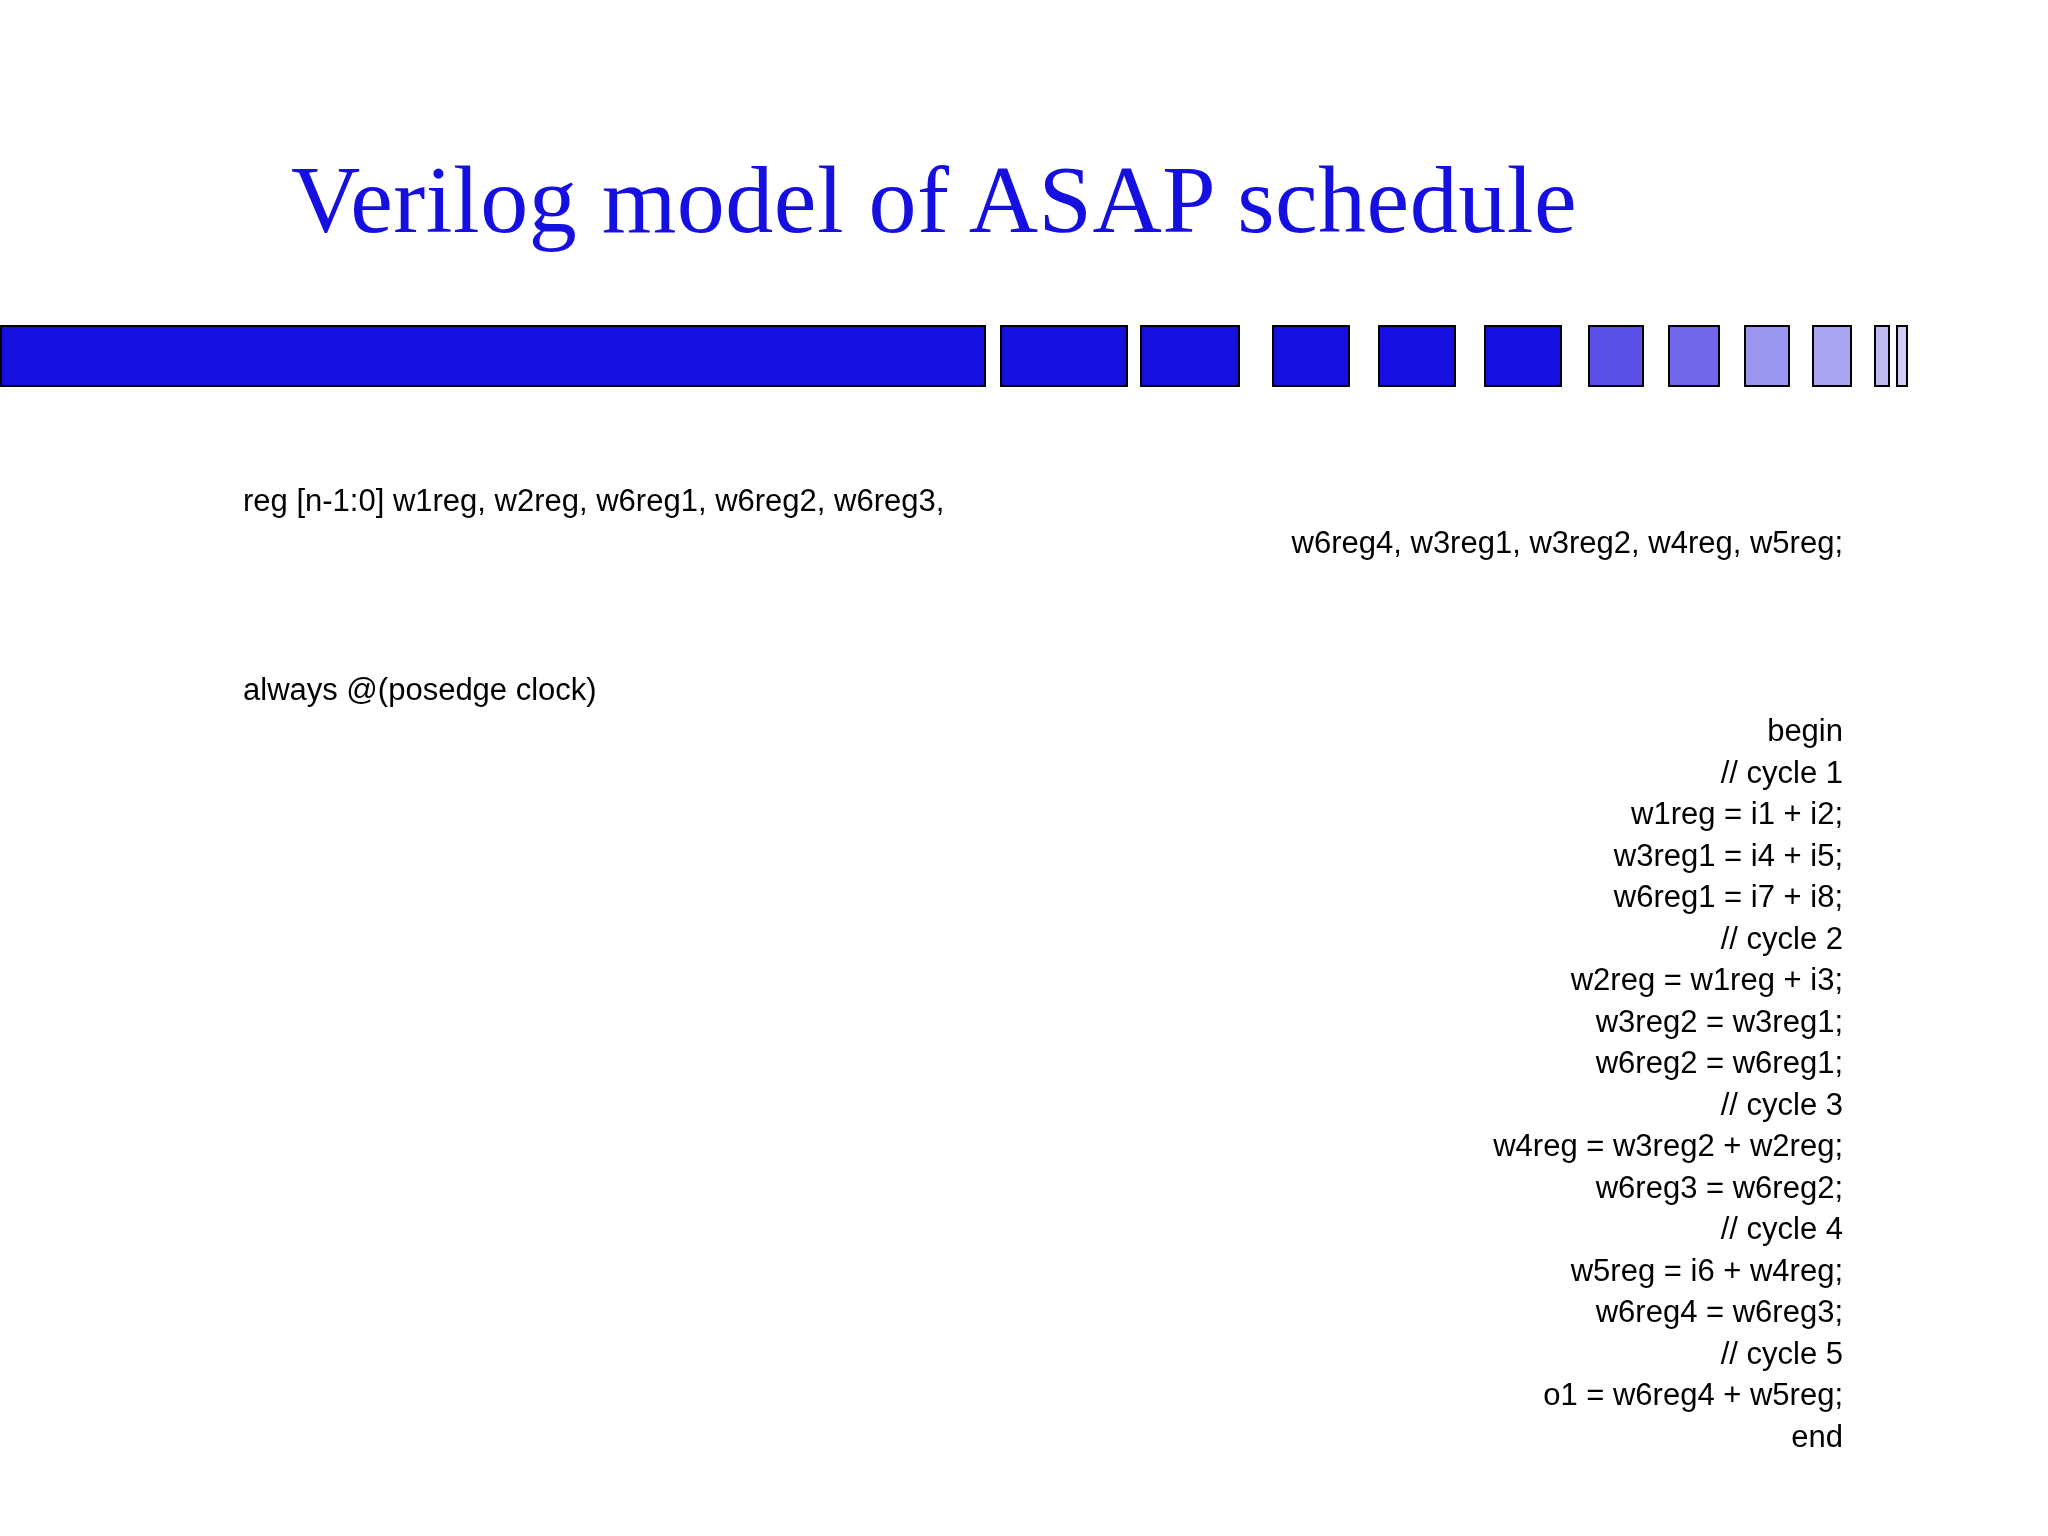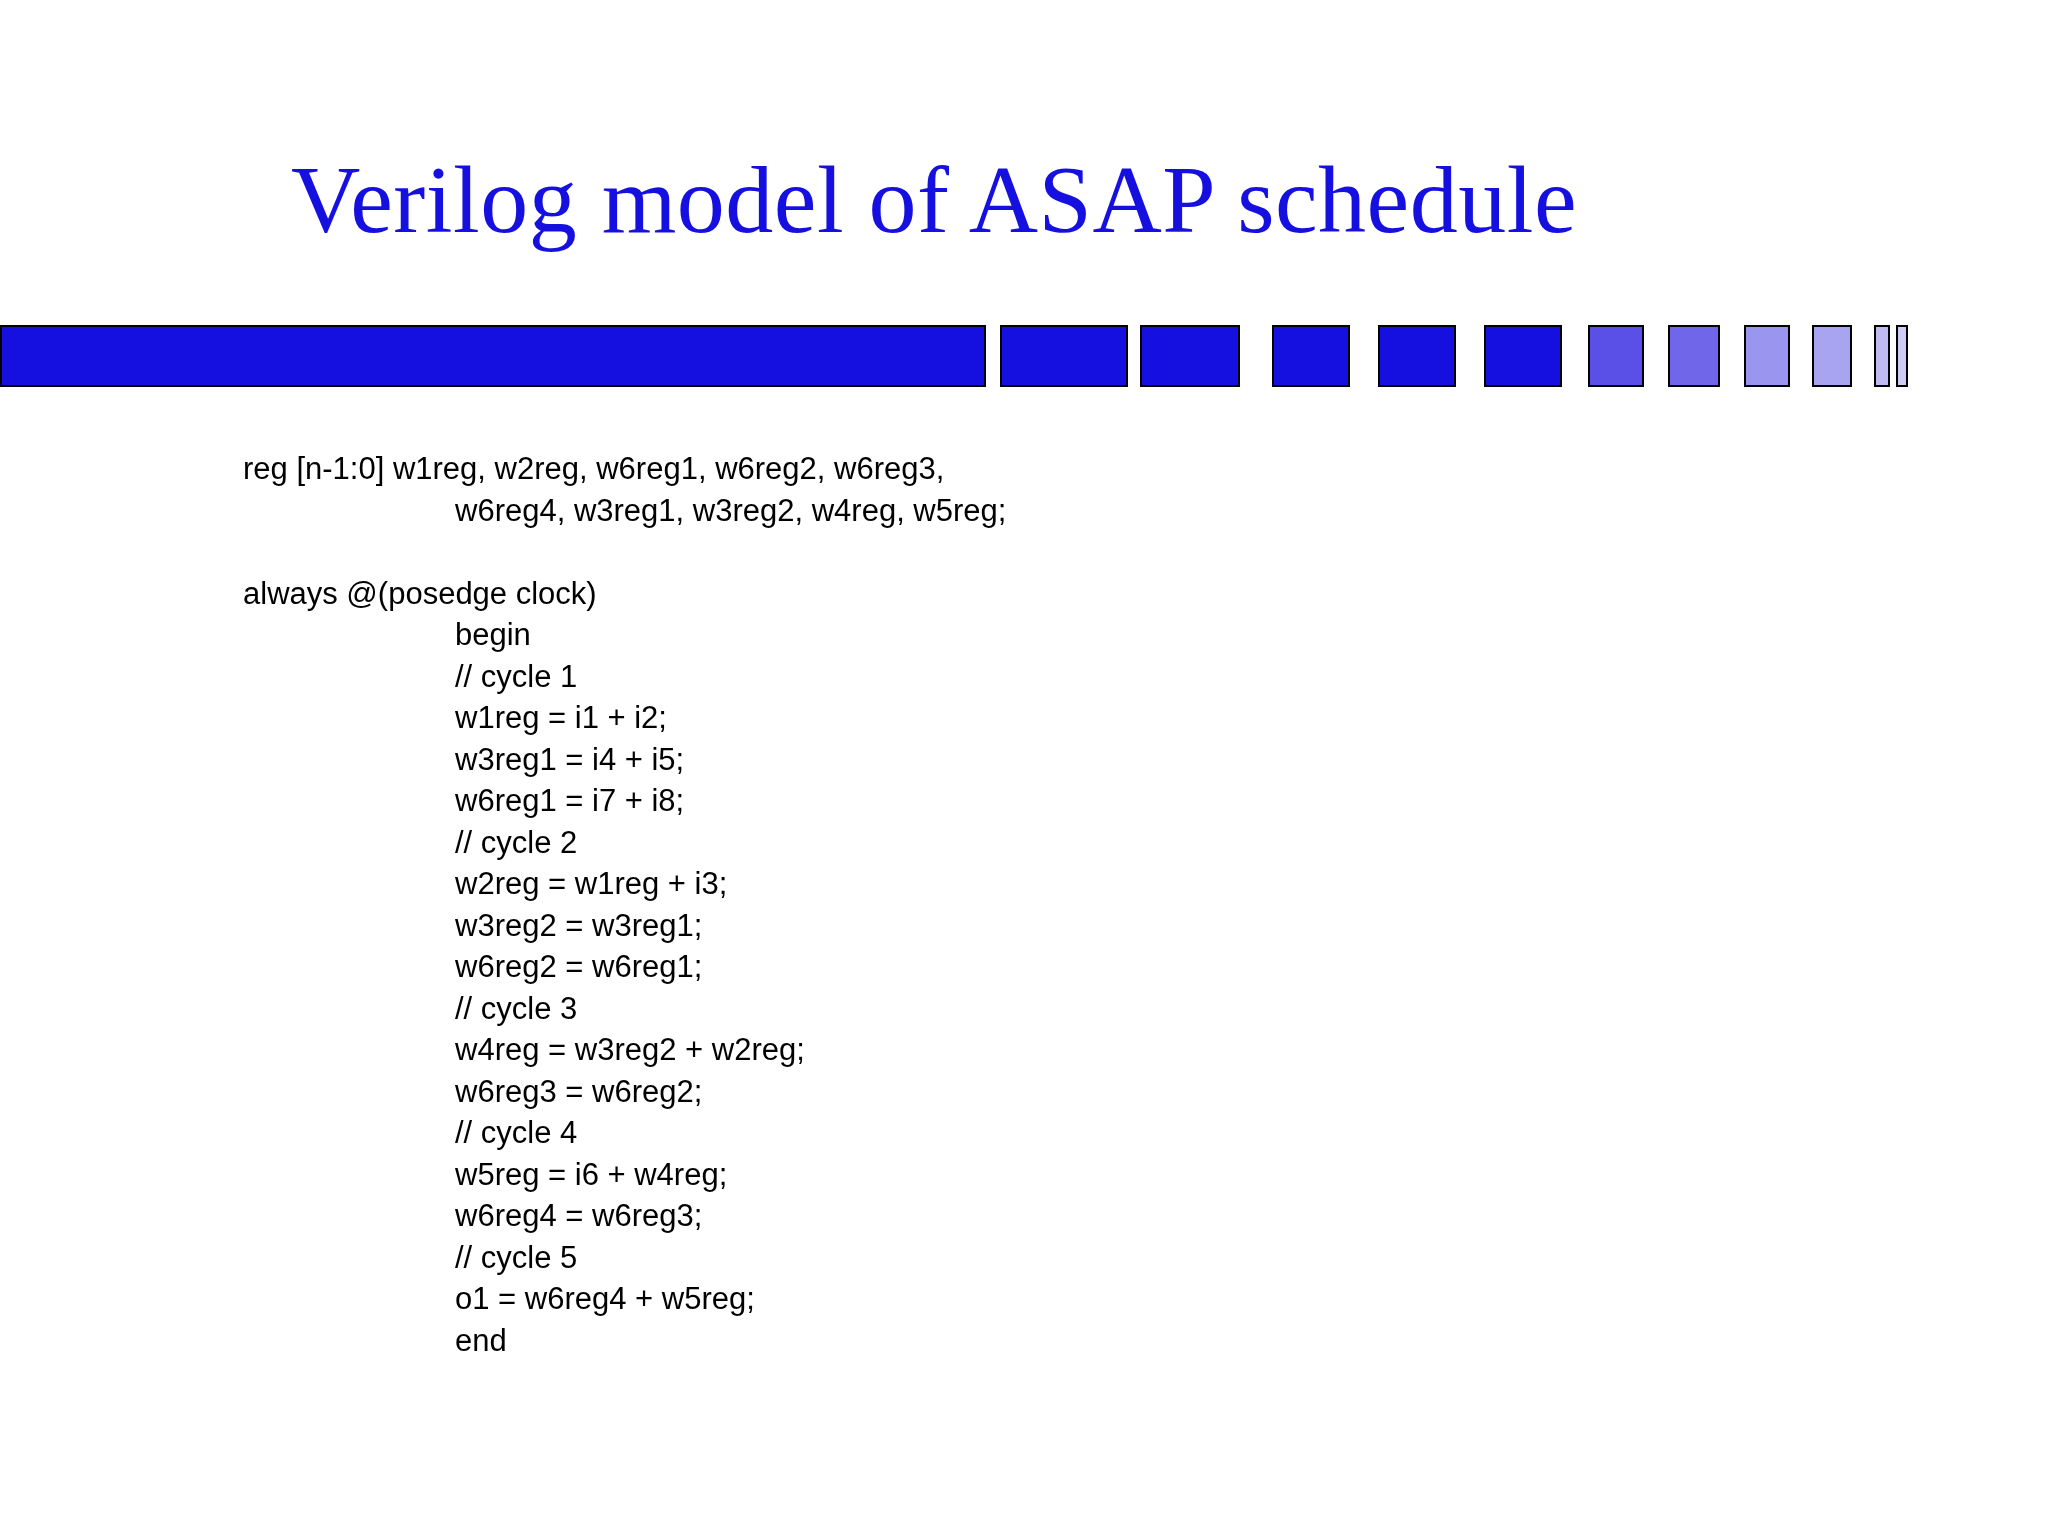--- a/index.html
+++ b/index.html
@@ -51,22 +51,22 @@
     left: 243px;
     width: 1600px;
     font-size: 31px;
     line-height: 41.5px;
     color: #000000;
     white-space: pre;
   }
   .code-line {
     white-space: pre;
   }
-  .indent-0 { padding-left: 0px; }
-  .indent-1 { padding-left: 212px; }
+  .indent-0 { padding-left: 0px; margin-top: 32px; }
+  .indent-1 { padding-left: 212px; text-align: right; }
   .blank-line { height: 41.5px; }
 </style>
 </head>
 <body>
 
 <div class="slide">
 
   <div class="slide-title">Verilog model of ASAP schedule</div>
 
   <div class="divider">

